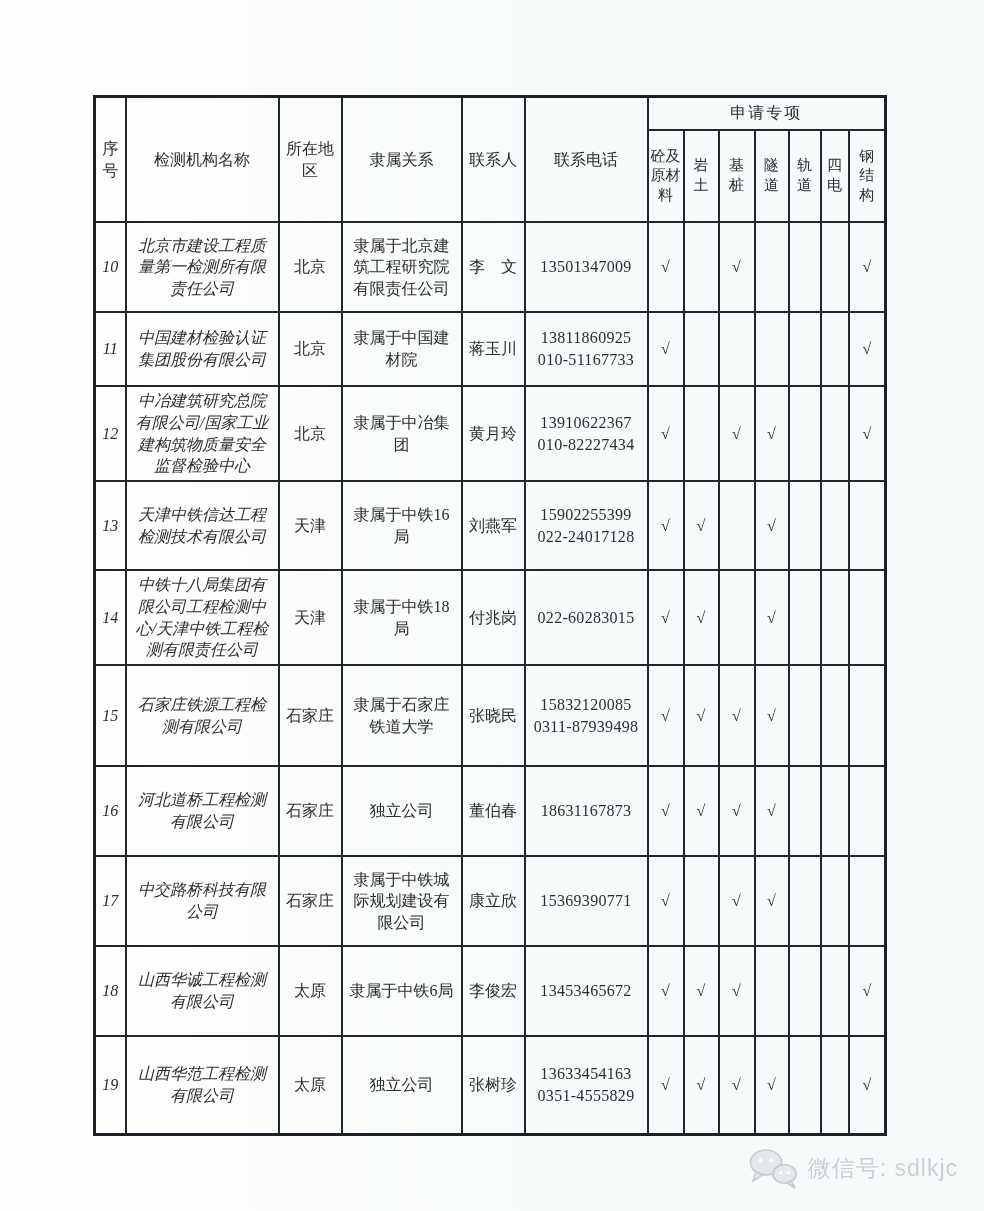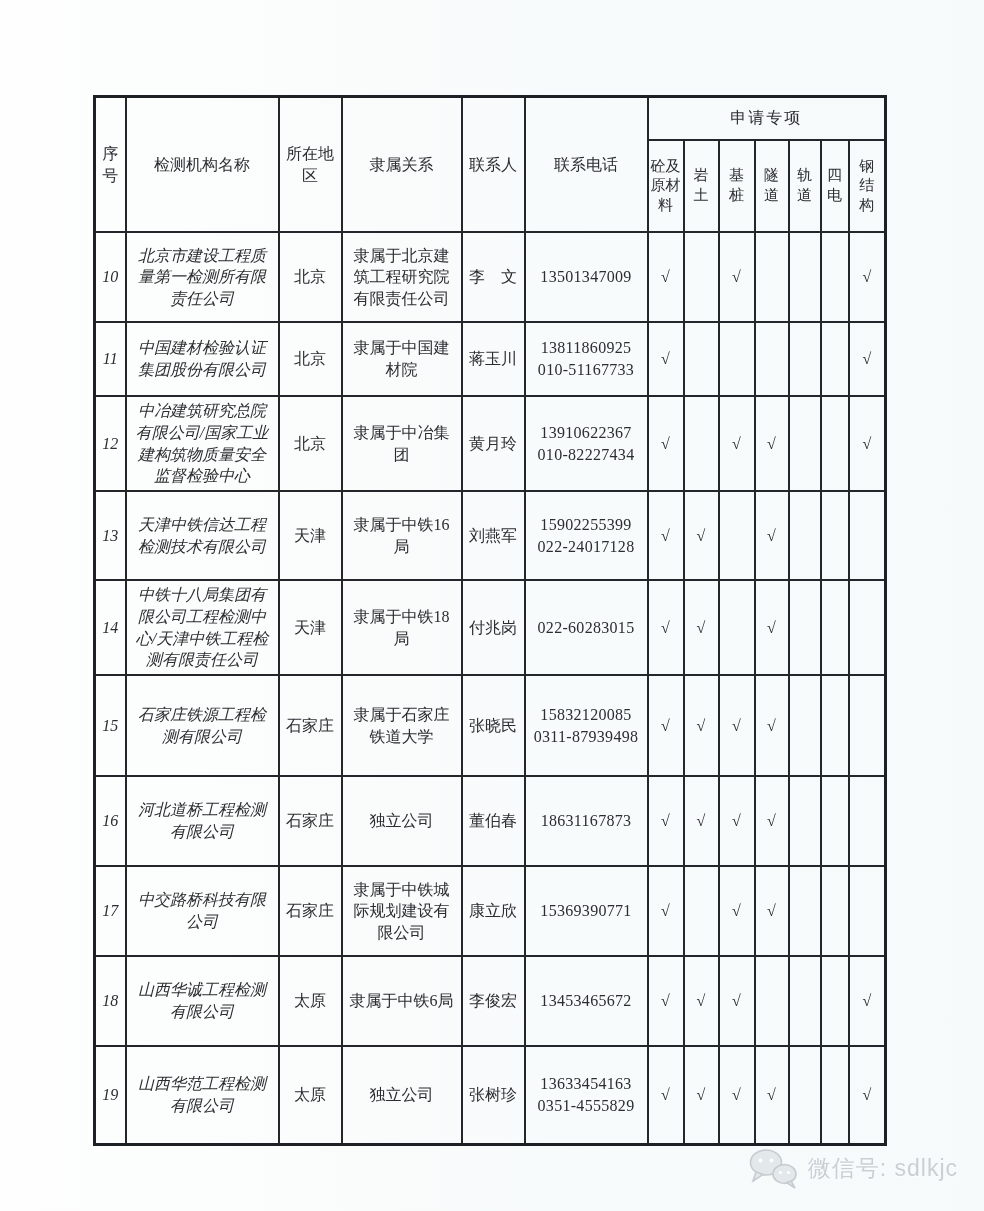--- a/index.html
+++ b/index.html
@@ -24,21 +24,21 @@
     text-align:center;
     vertical-align:middle;
     font-weight:normal;
     font-size:16px;
     line-height:1.35;
     padding:2px 5px;
     box-sizing:border-box;
     color:#2b2d31;
   }
   table.doc{border:3px solid #1d2025;}
-  th.group-head{height:43px;font-size:16px;letter-spacing:2px;border-radius:6px;}
+  th.group-head{height:33px;font-size:16px;letter-spacing:2px;border-radius:6px;}
   tr.subhead th{height:73px;font-size:15px;padding:2px 1px;}
   tr.subhead th .v2{display:block;width:2.1em;margin:14px auto;line-height:1.3;}
   tr.subhead th .v1{display:block;width:1.1em;margin:0 auto;line-height:1.3;}
   td.no-cell{font-size:15px;padding:2px 1px;font-style:italic;}
   td.phone-cell{white-space:pre-line;font-size:15.5px;letter-spacing:.3px;}
   td.chk-cell{font-size:15px;padding:0;}
   td.name-cell{padding:2px 6px;font-style:italic;}
   td.aff-cell{padding:2px 4px;}
   .footer{
     position:absolute;

